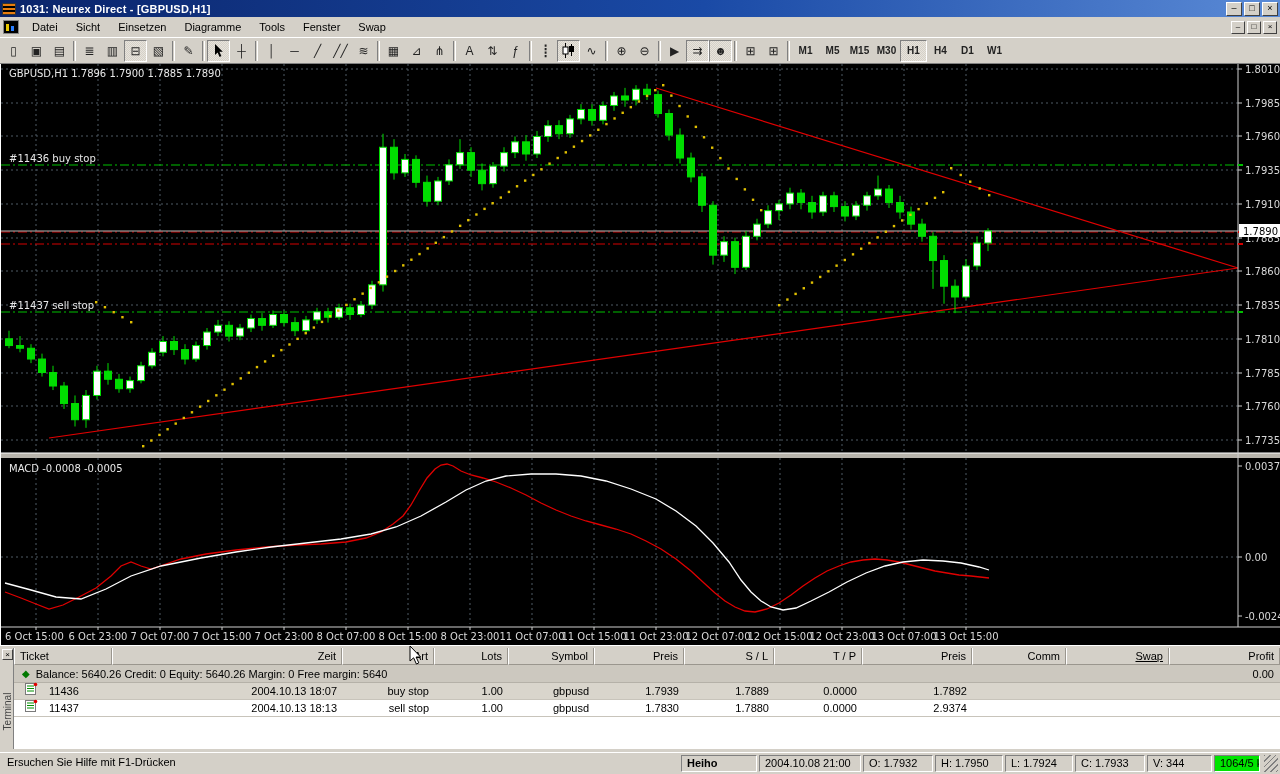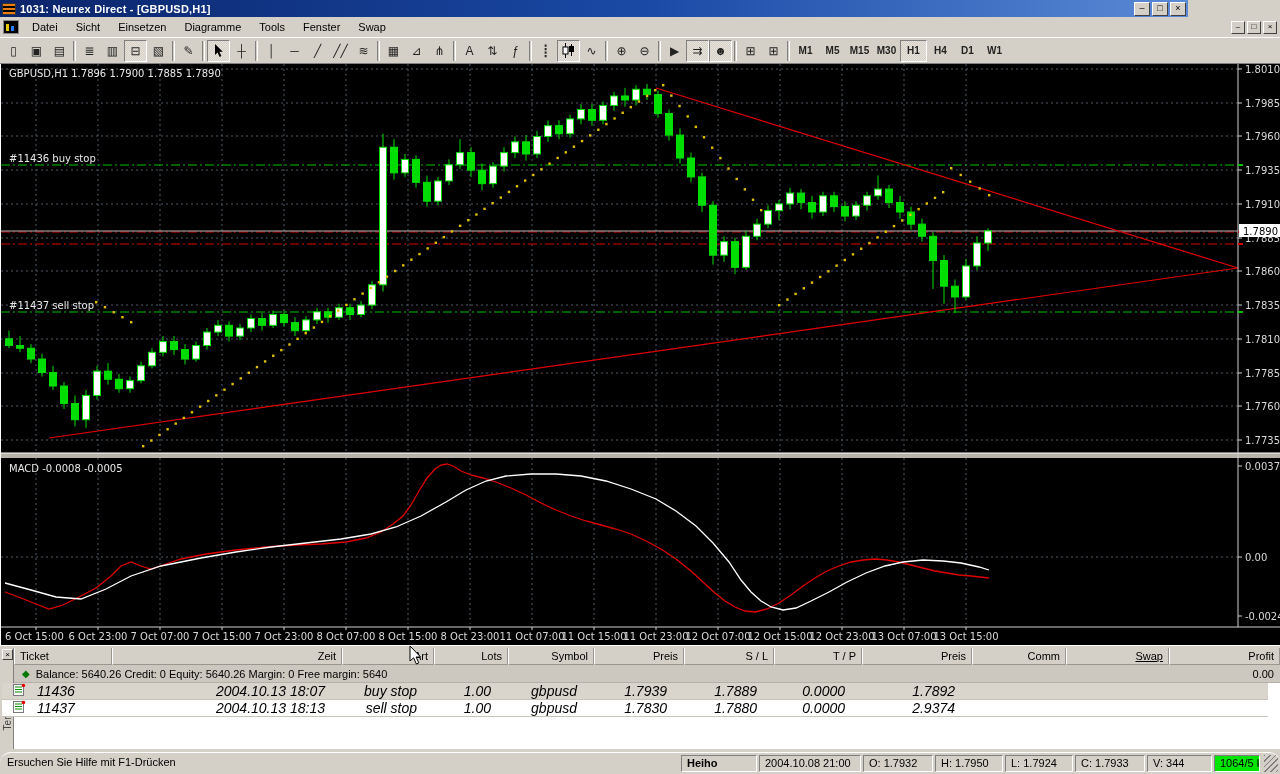--- a/index.html
+++ b/index.html
@@ -1,20 +1,20 @@
 <!DOCTYPE html>
 <html><head>
 <meta charset="utf-8">
 <style>
   * { margin:0; padding:0; box-sizing:border-box; }
   html,body { width:1280px; height:774px; overflow:hidden; }
   body { font-family:"Liberation Sans", sans-serif; background:#d4d0c8; position:relative; }
 
   
-  .titlebar { position:absolute; left:0; top:0; width:1188px; height:17px;
+  .titlebar { position:absolute; left:0; top:0; width:1280px; height:17px;
     background:linear-gradient(90deg,#0a246a,#1a4aa6 55%,#5a8ad6);
     display:flex; align-items:center; padding:0 2px; }
   .app-icon { width:14px; height:12px; background:#000; margin-right:4px;
     background:repeating-linear-gradient(#e87c0e 0 2px,#000 2px 4px); border:1px solid #333; }
   .title-text { color:#fff; font-weight:bold; font-size:11px; letter-spacing:.2px; }
   .win-btns { margin-left:auto; display:flex; gap:2px; }
   .wbtn { width:16px; height:14px; background:#d4d0c8; border:1px solid;
     border-color:#fff #404040 #404040 #fff; font-size:9px; line-height:11px;
     text-align:center; color:#000; }
   .menubar { position:absolute; left:0; top:17px; width:1280px; height:21px;
@@ -56,31 +56,31 @@
   .tgrid { display:grid; grid-template-columns:30px 68px 230px 92px 74px 86px 90px 90px 88px 110px 94px 103px 1fr;
     font-size:11px; align-items:center; }
   .thead { position:absolute; left:14px; top:0; width:1266px; height:17px; background:#d4d0c8; }
   .thead .hc { height:17px; line-height:16px; padding:0 5px; border-right:1px solid #9a968e;
     border-left:1px solid #fff; border-bottom:1px solid #9a968e; overflow:hidden; }
   .r { text-align:right; }
   .balance-row { position:absolute; left:14px; top:17px; width:1266px; height:18px; background:#ccc8bf;
     display:flex; align-items:center; font-size:11px; border-bottom:1px solid #b5b1a8; }
   .bal-diamond { color:#007800; font-size:10px; margin:0 6px 0 8px; }
   .bal-profit { margin-left:auto; padding-right:6px; }
-  .order-row { position:absolute; left:2px; width:1266px; height:17px; font-size:14px; border-bottom:1px solid #c8c4bb;font-style:italic; }
+  .order-row { position:absolute; left:14px; width:1266px; height:17px; font-size:11px; border-bottom:1px solid #c8c4bb; }
   .order-row .c { padding:0 5px; line-height:17px; overflow:hidden; }
   .row1 { top:35px; background:#d9d5cc; }
   .row2 { top:52px; background:#fff; }
   .oicon { width:13px; height:13px; margin-left:6px; }
 
   .tabs { position:absolute; left:0; top:749px; width:1280px; height:3px; background:#d4d0c8; }
 
   
   .statusbar { position:absolute; left:0; top:752px; width:1280px; height:22px; background:#d4d0c8;
-    display:flex; align-items:center; padding:2px 2px; gap:2px; font-size:11px; border-top:1px solid #fff;border-radius:11px; }
+    display:flex; align-items:center; padding:2px 2px; gap:2px; font-size:11px; border-top:1px solid #fff; }
   .scell { height:17px; line-height:15px; padding:0 5px; border:1px solid; border-color:#808080 #fff #fff #808080;
     white-space:nowrap; overflow:hidden; }
   .scell.help { flex:1; border:none; }
   .scell.kb { background:#00e400; color:#000; }
   .grip { width:14px; height:17px; margin-left:2px;
     background:repeating-linear-gradient(135deg,#808080 0 1px,transparent 1px 4px); }
 
   
   .cursor { position:absolute; left:409px; top:646px; z-index:50; pointer-events:none; }
 </style>

